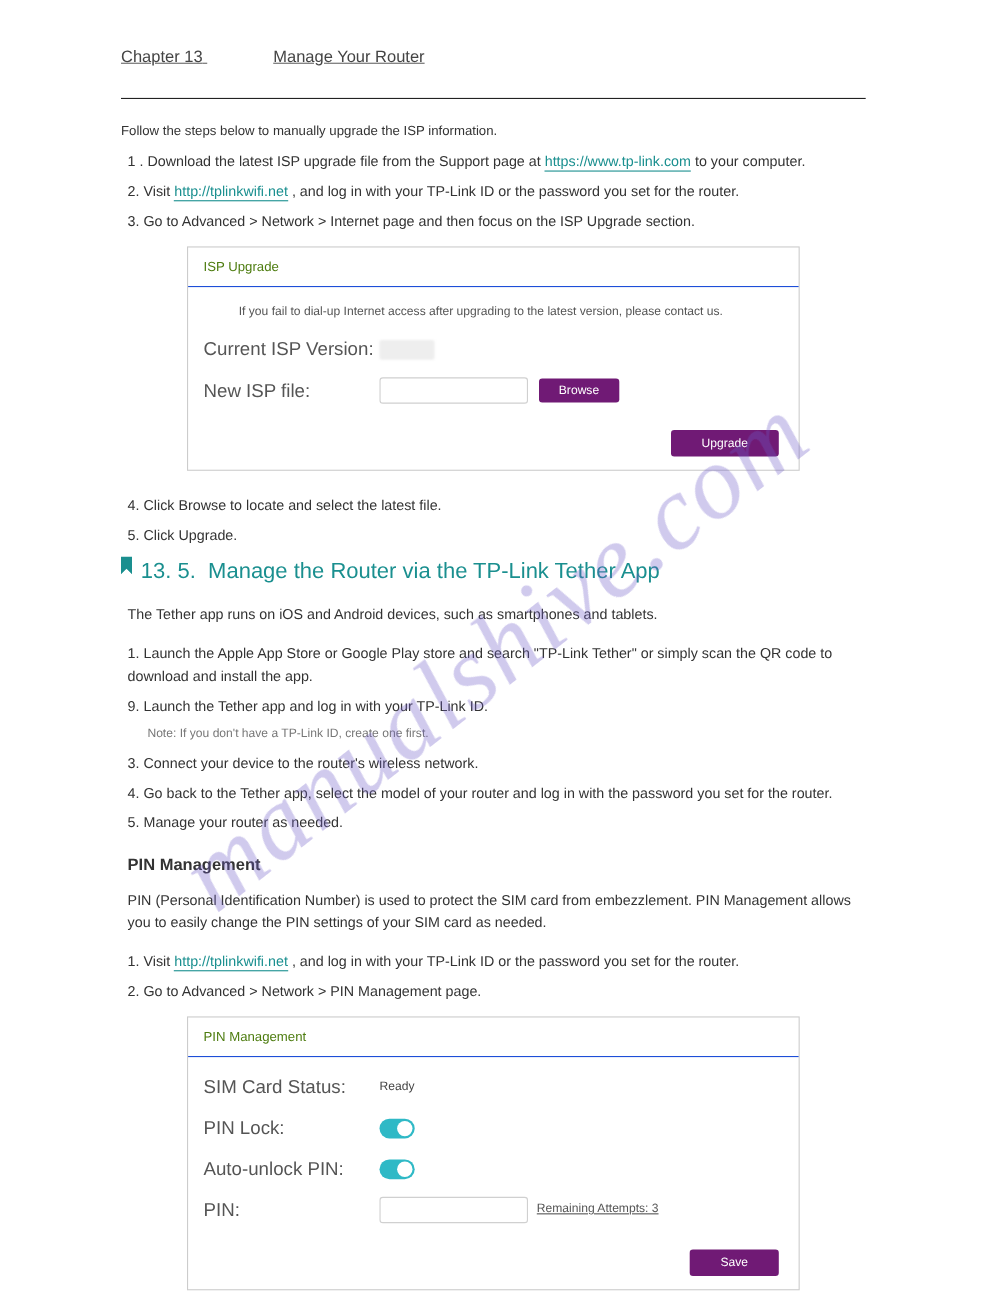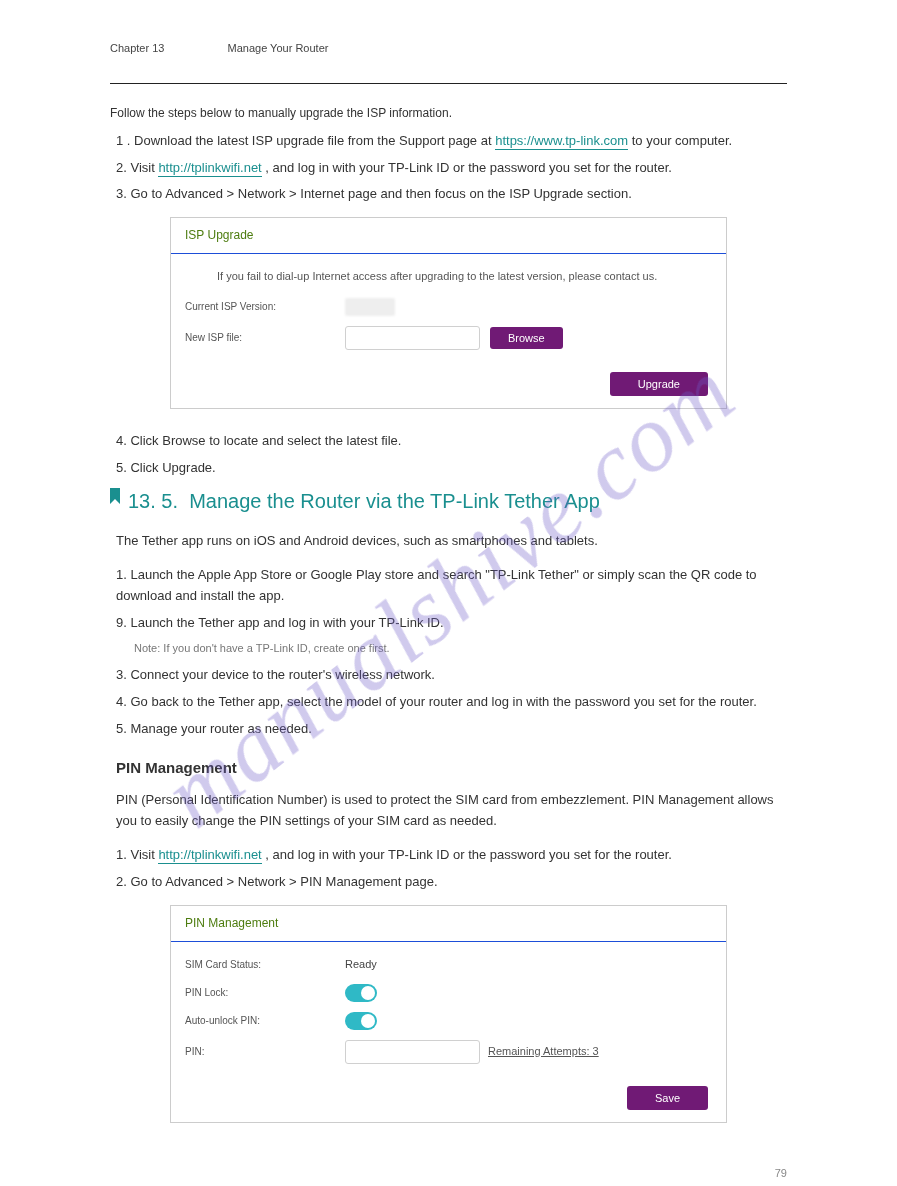--- a/index.html
+++ b/index.html
@@ -15,23 +15,24 @@
   }
   .page {
     padding: 40px 110px 60px 110px;
     position: relative;
   }
   .toprule {
     border-top: 1px solid #222;
     margin: 25px 0 20px 0;
   }
   .chapter-line {
-    font-size: 11px;
+    font-size: 15px;
     color: #666;
     margin-bottom: 12px;
+    text-decoration: underline;
   }
   .chapter-line .chnum { color: #444; }
   .chapter-line .chtitle { margin-left: 60px; color: #444; }
   .body-text { font-size: 12px; color: #333; margin-bottom: 8px; }
   .step-line { margin-bottom: 6px; }
   .link-hl {
     color: #1a8f8f;
     border-bottom: 1px solid #1a8f8f;
     padding-bottom: 1px;
   }
@@ -42,21 +43,21 @@
     color: #555;
   }
   .ui-panel-header {
     border-bottom: 1px solid #1d4ed8;
     padding: 8px 14px;
     font-size: 12px;
     color: #4d7c0f;
   }
   .ui-panel-body { padding: 14px 14px 12px 14px; }
   .ui-row { display: flex; align-items: center; margin-bottom: 10px; }
-  .ui-label { width: 160px; font-size: 10px; color: #555; }
+  .ui-label { width: 160px; font-size: 17px; color: #555; }
   .ui-value { font-size: 11px; color: #444; }
   .ui-input {
     width: 135px; height: 24px;
     border: 1px solid #d0d0d0;
     border-radius: 3px;
     background: #fff;
   }
   .btn-teal {
     background: #701a75;
     color: #fff;

